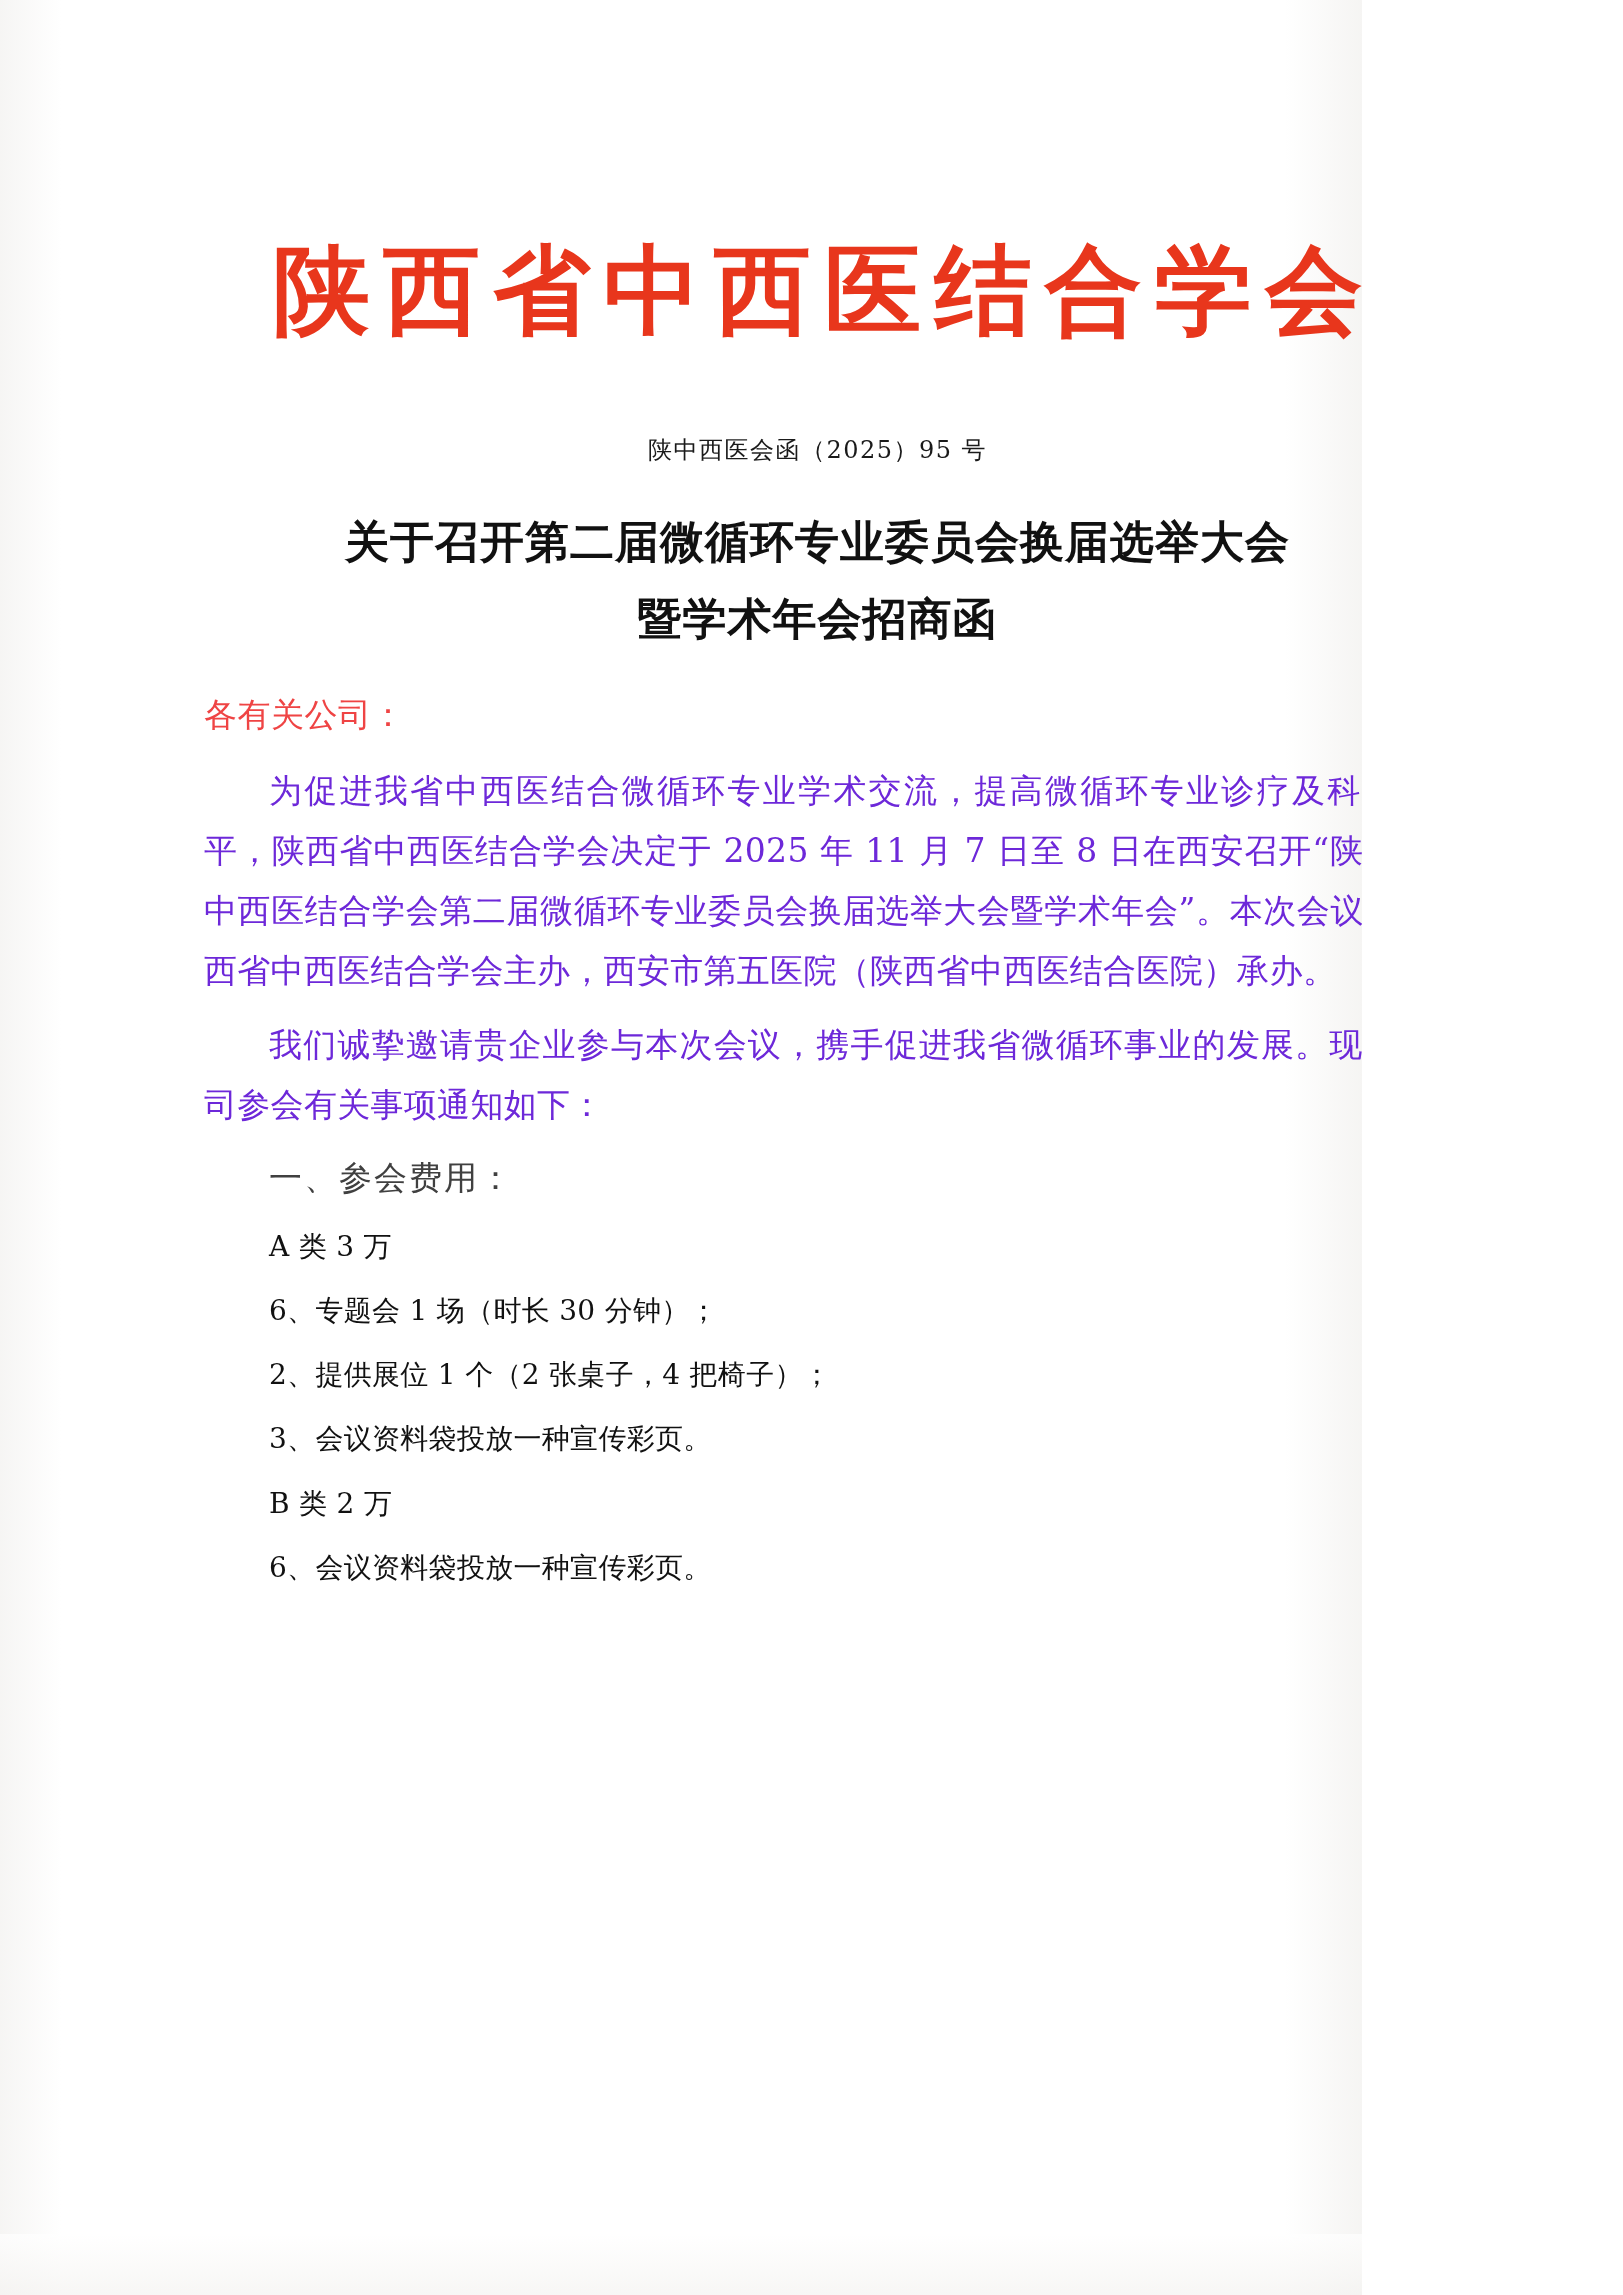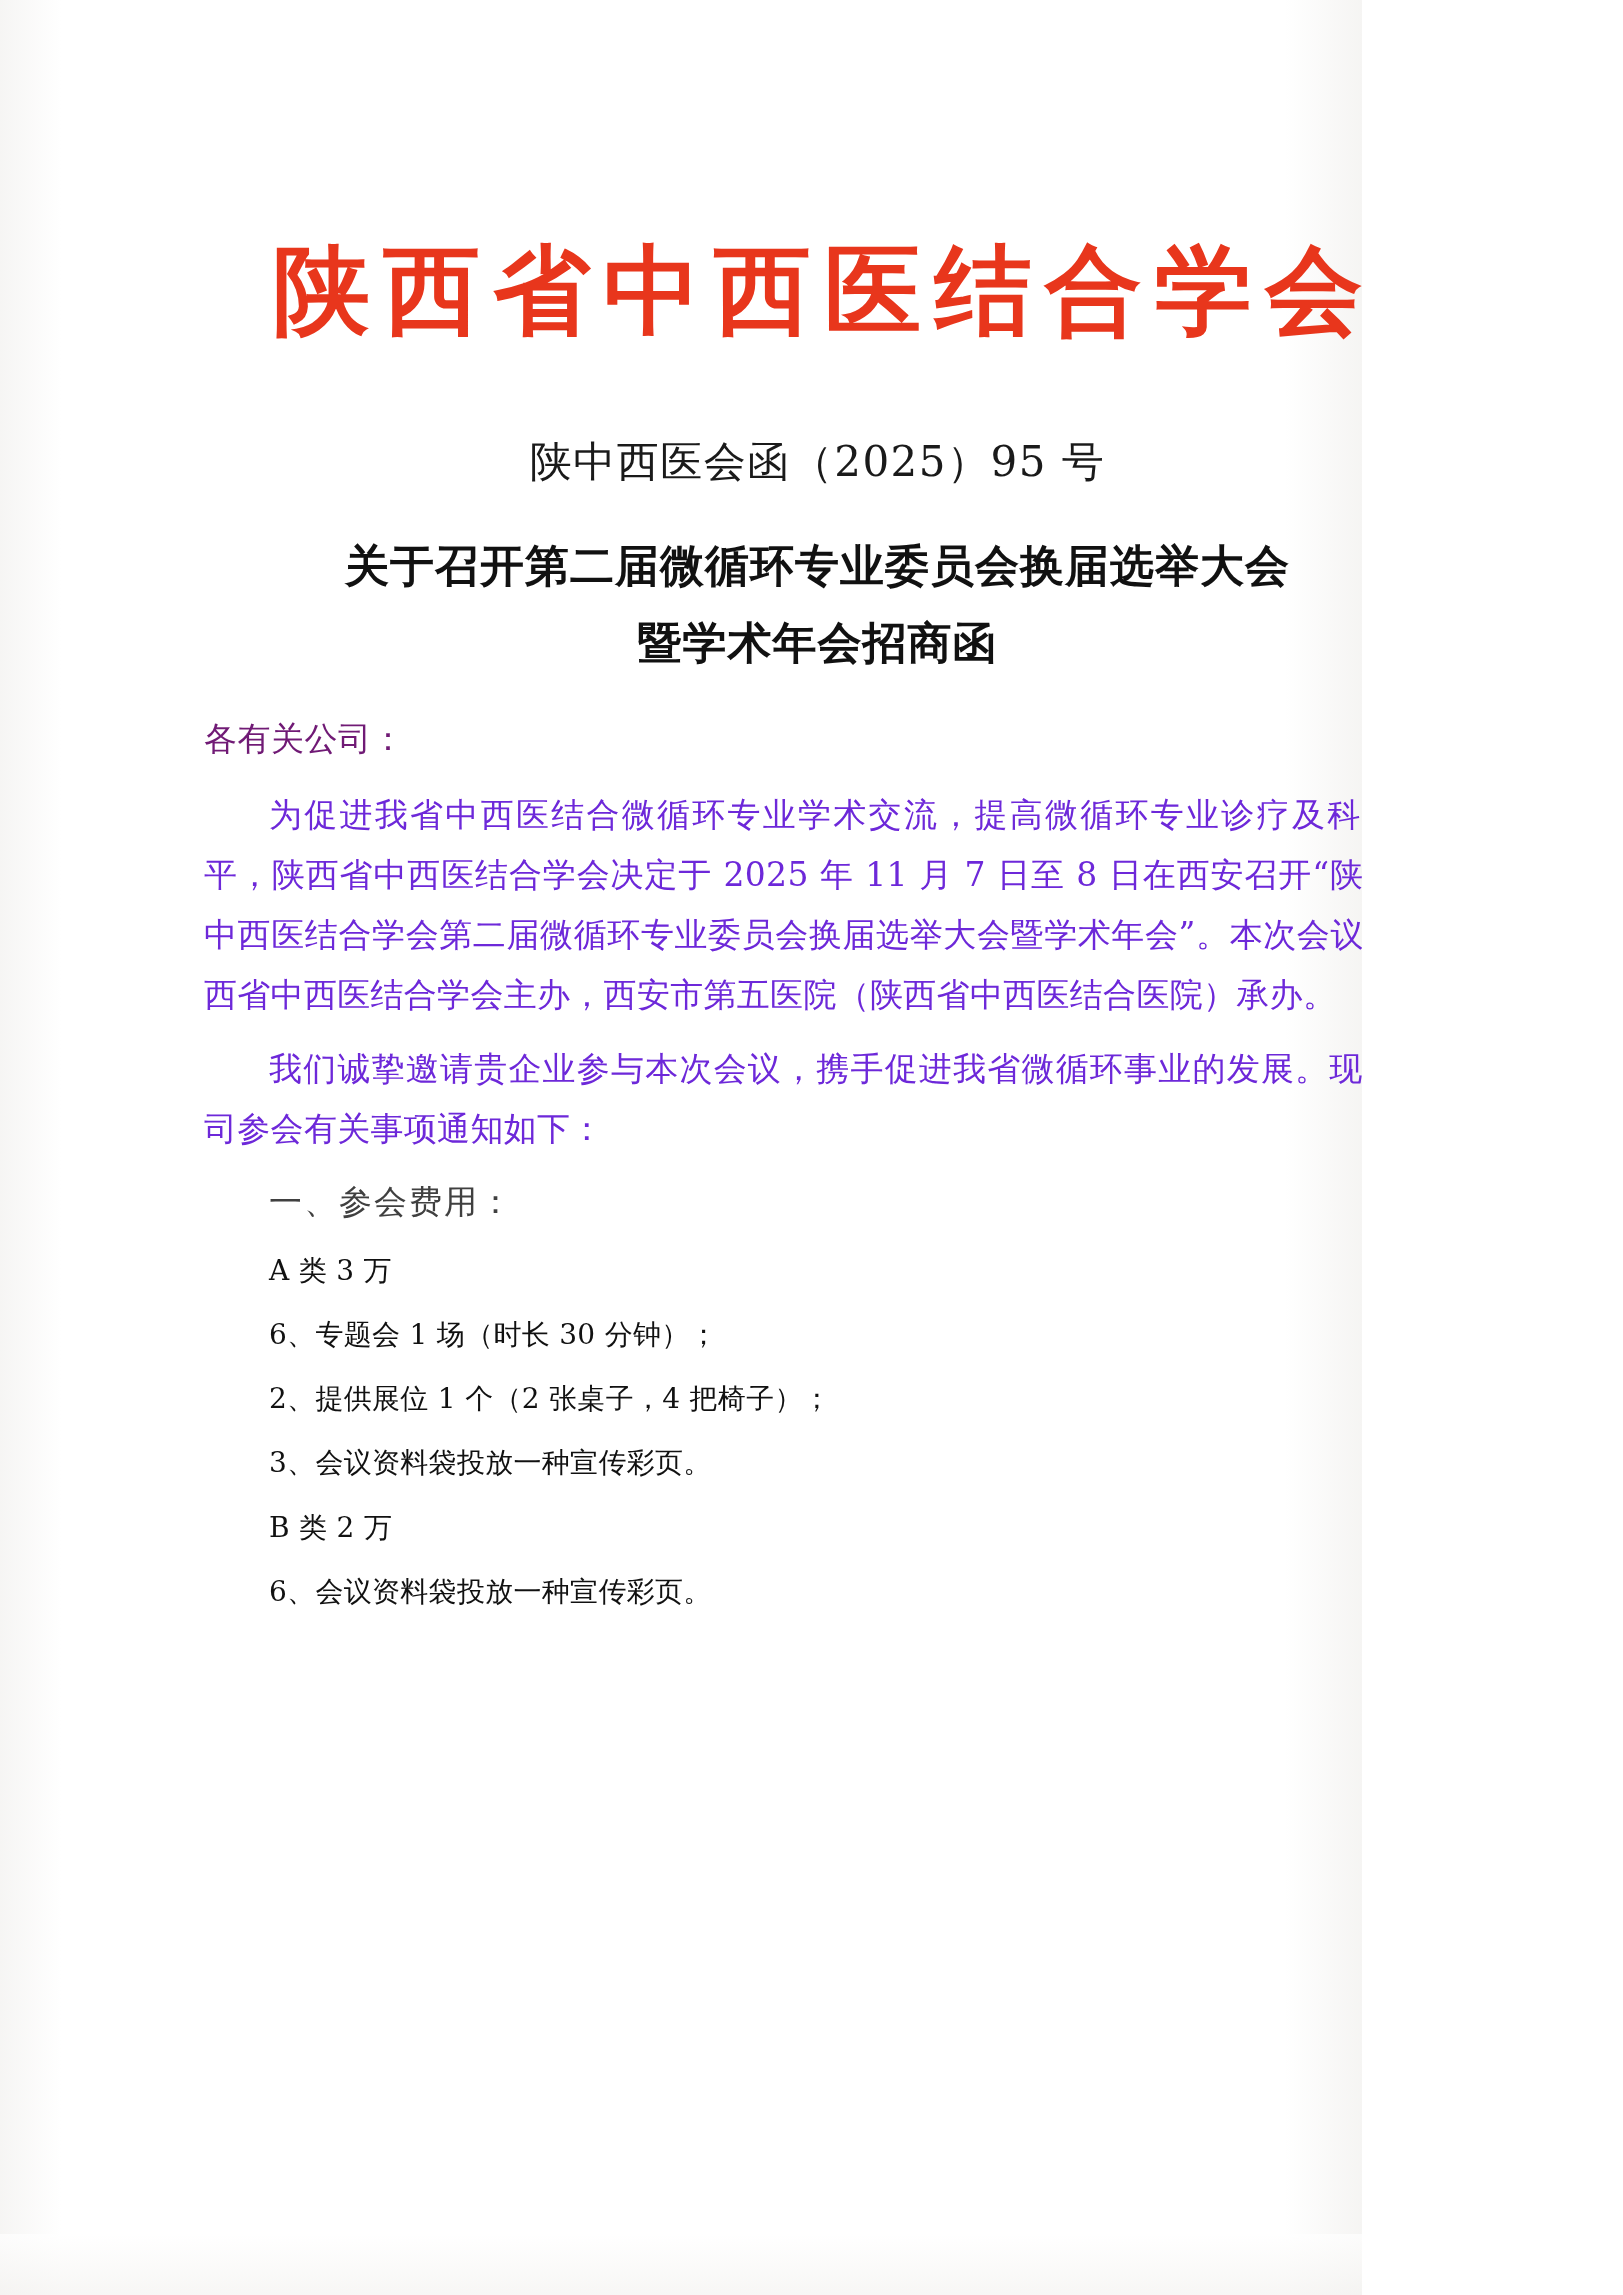--- a/index.html
+++ b/index.html
@@ -65,41 +65,41 @@
     font-size: 97px;
     letter-spacing: 13.3px;
     line-height: 1.05;
     text-indent: 13.3px;
     white-space: nowrap;
   }
 
   .doc-number {
     margin-top: 92px;
     text-align: center;
-    font-size: 42px;
+    font-size: 24px;
     letter-spacing: 1.5px;
     color: #1a1a1a;
   }
 
   .title-block {
     margin-top: 37px;
     text-align: center;
     font-weight: 700;
     color: #111111;
   }
   .title-line {
     font-size: 44px;
     line-height: 1.75;
     letter-spacing: 1px;
   }
 
   .salutation {
     margin-top: 36px;
     font-size: 33px;
-    color: #701a75;
+    color: #ef4444;
     letter-spacing: 0.5px;
   }
 
   p.body-para {
     margin: 0;
     font-size: 33px;
     line-height: 1.82;
     color: #6d28d9;
     text-align: justify;
     text-justify: inter-ideograph;

